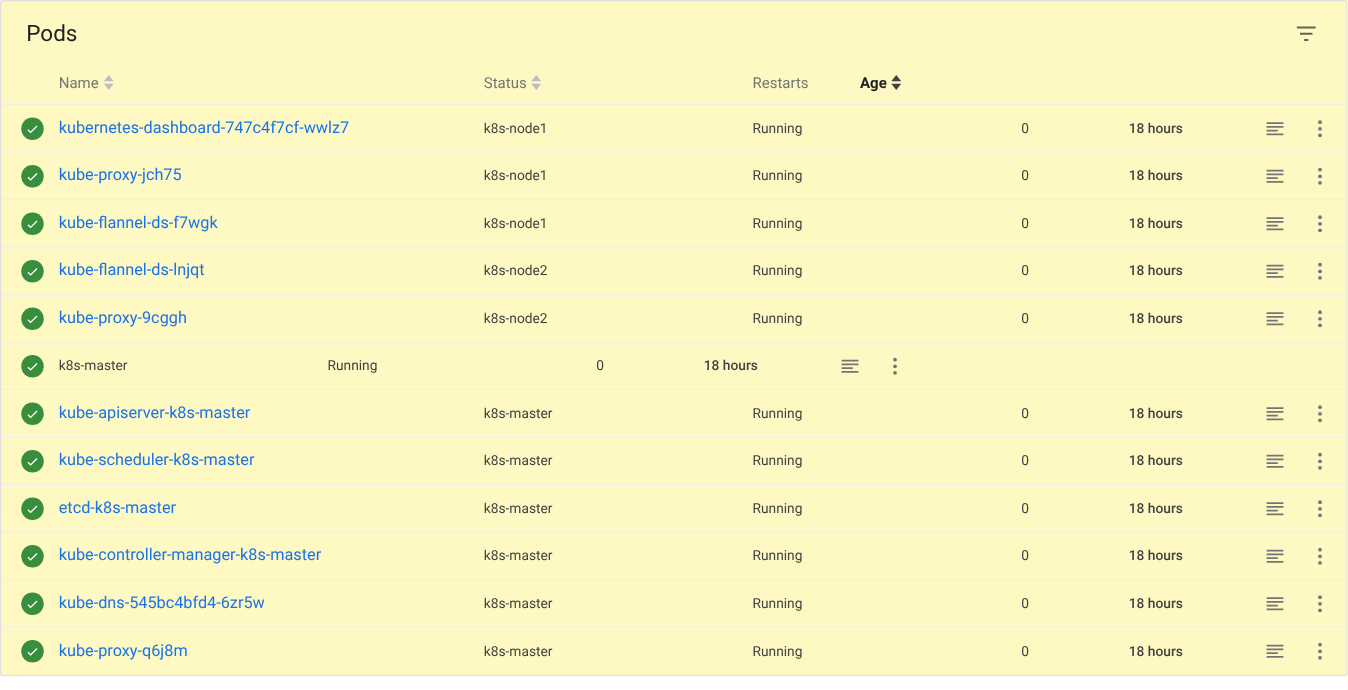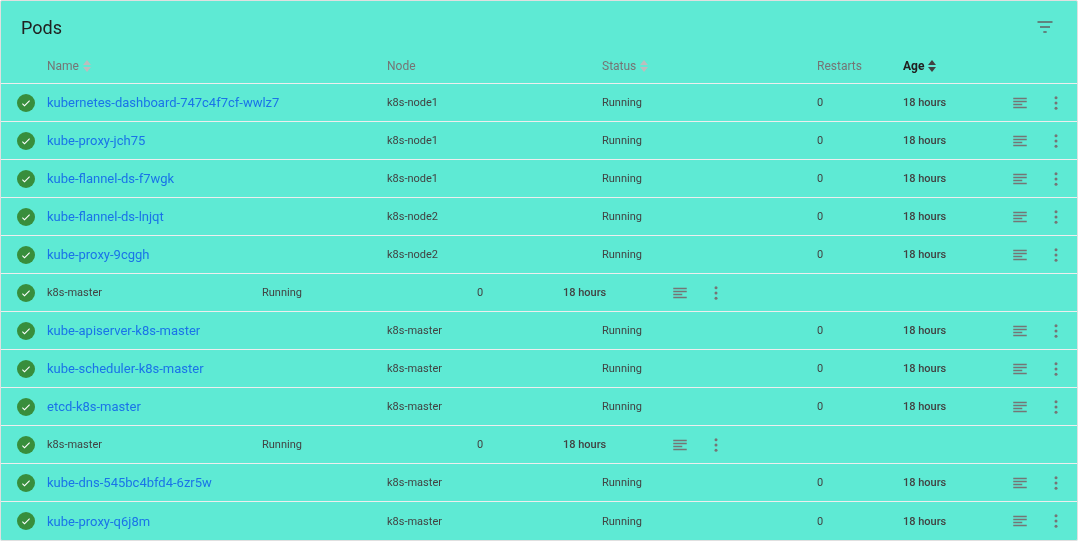--- a/index.html
+++ b/index.html
@@ -7,21 +7,21 @@
       font-family: Roboto, "Helvetica Neue", Arial, sans-serif;
       background: #fff;
       color: #212121;
       font-size: 13px;
     }
     .card {
       width: 1078px;
       border: 1px solid #e0e0e0;
       border-radius: 2px;
       box-shadow: 0 1px 2px rgba(0,0,0,0.04);
-      background: #5eead4;
+      background: #fef9c3;
     }
     .card-header {
       display: flex;
       align-items: center;
       justify-content: space-between;
       padding: 14px 20px 10px 20px;
     }
     .card-title {
       font-size: 18px;
       font-weight: 400;
@@ -115,23 +115,20 @@
       <span>Name</span>
       <span class="sort-arrows">
         <svg width="8" height="6" viewBox="0 0 8 6">
             <path d="M4 0L8 5H0z" fill="#bdbdbd"></path>
           </svg>
         <svg width="8" height="6" viewBox="0 0 8 6">
             <path d="M4 6L0 1h8z" fill="#bdbdbd"></path>
           </svg>
       </span>
     </div>
-    <div class="col-node th">
-      <span>Node</span>
-    </div>
     <div class="col-status th sortable">
       <span>Status</span>
       <span class="sort-arrows">
         <svg width="8" height="6" viewBox="0 0 8 6">
             <path d="M4 0L8 5H0z" fill="#bdbdbd"></path>
           </svg>
         <svg width="8" height="6" viewBox="0 0 8 6">
             <path d="M4 6L0 1h8z" fill="#bdbdbd"></path>
           </svg>
       </span>
@@ -422,20 +419,23 @@
     </div>
   </div>
       <div class="row">
     <div class="col-status-icon">
       <div class="status-circle" style="background:#388e3c">
         <svg width="12" height="12" viewBox="0 0 24 24" fill="#fff">
               <path d="M9 16.2l-3.5-3.5L4 14.2 9 19.2 20 8.2l-1.5-1.5z"></path>
             </svg>
       </div>
     </div>
+    <div class="col-name">
+      <a class="link">kube-controller-manager-k8s-master</a>
+    </div>
     <div class="col-node cell">k8s-master</div>
     <div class="col-status cell">Running</div>
     <div class="col-restarts cell">0</div>
     <div class="col-age cell">18 hours</div>
     <div class="col-actions">
       <div class="action-icon">
         <svg width="18" height="18" viewBox="0 0 24 24">
               <path d="M3 5h18v2H3V5zm0 4h18v2H3V9zm0 4h12v2H3v-2zm0 4h18v2H3v-2z"></path>
             </svg>
       </div>

